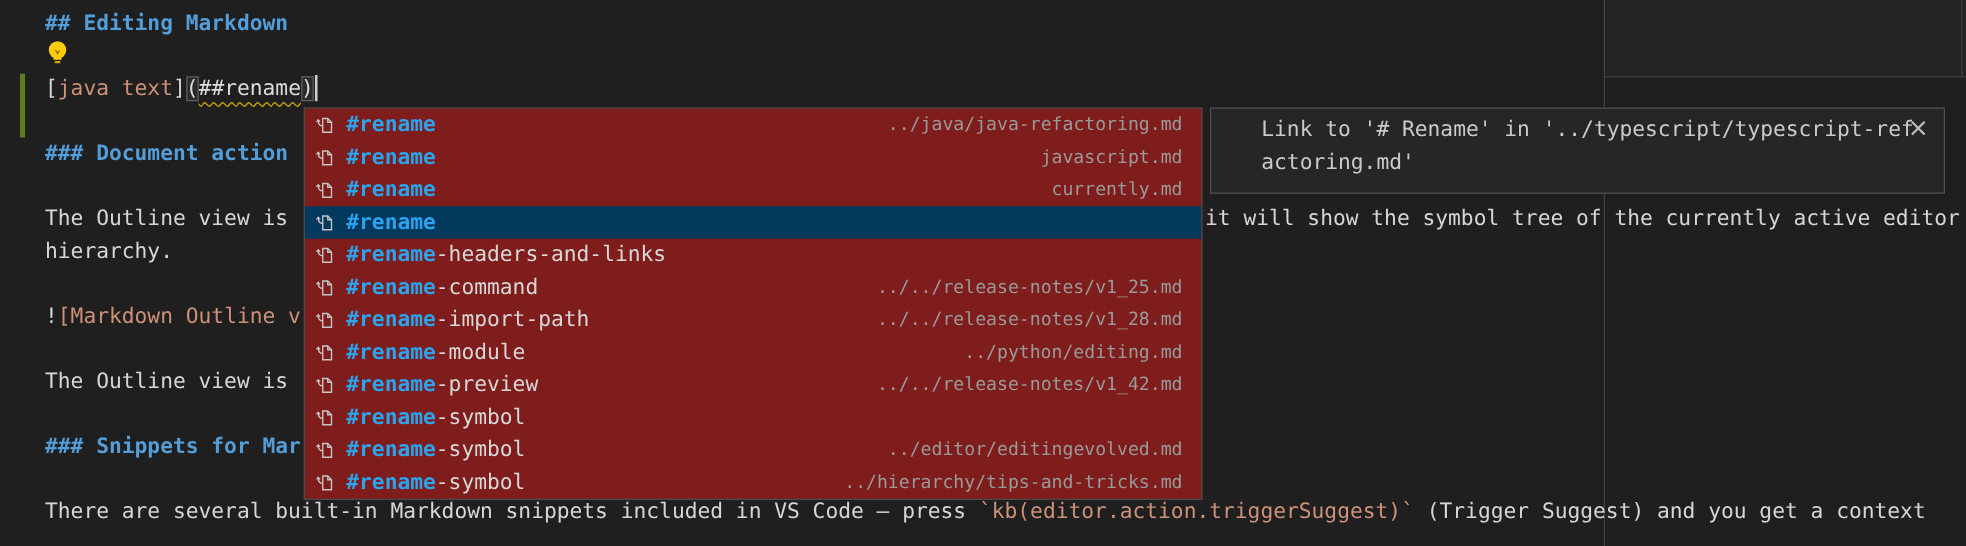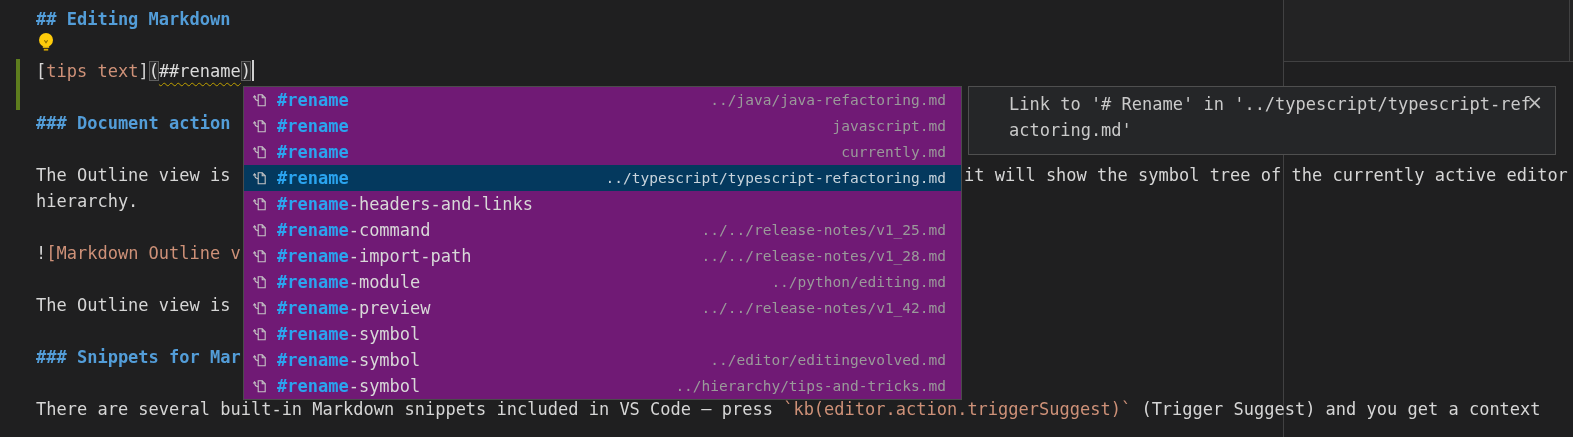--- a/index.html
+++ b/index.html
@@ -21,21 +21,21 @@
   .seg-punct{color:#D6D6D6;}
   .seg-heading{color:#539DD8;font-weight:bold;margin-top:31px;}
   .seg-link{color:#CE9178;}
   .seg-bracket{color:#DCDCDC;outline:1px solid #5F5F5F;outline-offset:-1px;background:rgba(130,130,130,0.12);}
   .seg-squiggle{color:#DCDCDC;text-decoration:underline;text-decoration-style:wavy;
     text-decoration-color:#BFA000;text-decoration-thickness:1px;text-underline-offset:5px;}
   .cursor{display:inline-block;width:2px;height:21px;background:#D0D0D0;vertical-align:text-bottom;margin-left:1px;}
   
   .suggest{
     position:absolute;left:243px;top:86px;width:719px;z-index:5;
-    background:#701a75;border:1px solid #4B4B4B;box-sizing:border-box;
+    background:#7f1d1d;border:1px solid #4B4B4B;box-sizing:border-box;
   }
   .suggest-row{
     display:flex;align-items:center;height:26px;padding:0 15px 0 8px;
     white-space:pre;cursor:pointer;
   }
   .suggest-row.selected{background:#04395E;}
   .suggest-icon{flex:0 0 16px;margin-right:9px;display:inline-flex;}
   .sug-match{color:#2AA4EF;font-weight:bold;font-size:17px;}
   .sug-rest{color:#D8D8D8;font-size:17px;}
   .sug-path{margin-left:auto;color:#9A9A9A;font-size:14.5px;}
@@ -69,21 +69,21 @@
   <svg width="20" height="24" viewBox="0 0 20 24">
     <circle cx="10" cy="9" r="7" fill="#FFCC0B"></circle>
     <path d="M6.8 15.2 h6.4 v1.6 h-6.4 z" fill="#FFCC0B"></path>
     <path d="M7.8 17.8 h4.4 v1.8 h-4.4 z" fill="#D9A800"></path>
     <path d="M8.4 9.2 L10 11.8 L11.6 9.2" stroke="#8A6D00" stroke-width="1.1" fill="none"></path>
   </svg>
 </div>
 
 <div id="editor-lines">
     <div class="line" style="left: 36px; top: 6px;"><span class="seg-heading">## Editing Markdown</span></div>
-    <div class="line" style="left: 36px; top: 58px;"><span class="seg-punct">[</span><span class="seg-link">tips text</span><span class="seg-punct">]</span><span class="seg-bracket">(</span><span class="seg-squiggle">##rename</span><span class="seg-bracket">)</span><span class="cursor"></span></div>
+    <div class="line" style="left: 36px; top: 58px;"><span class="seg-punct">[</span><span class="seg-link">java text</span><span class="seg-punct">]</span><span class="seg-bracket">(</span><span class="seg-squiggle">##rename</span><span class="seg-bracket">)</span><span class="cursor"></span></div>
     <div class="line" style="left: 36px; top: 110px;"><span class="seg-heading">### Document action</span></div>
     <div class="line" style="left: 36px; top: 162px;"><span class="seg-text">The Outline view is</span></div>
     <div class="line" style="left: 964px; top: 162px;"><span class="seg-text">it will show the symbol tree of the currently active editor</span></div>
     <div class="line" style="left: 36px; top: 188px;"><span class="seg-text">hierarchy.</span></div>
     <div class="line" style="left: 36px; top: 240px;"><span class="seg-punct">!</span><span class="seg-link">[Markdown Outline v</span></div>
     <div class="line" style="left: 36px; top: 292px;"><span class="seg-text">The Outline view is</span></div>
     <div class="line" style="left: 36px; top: 344px;"><span class="seg-heading">### Snippets for Mar</span></div>
     <div class="line" style="left: 36px; top: 396px;"><span class="seg-text">There are several built-in Markdown snippets included in VS Code – press </span><span class="seg-link">`kb(editor.action.triggerSuggest)`</span><span class="seg-text"> (Trigger Suggest) and you get a context</span></div>
   </div>
 
@@ -120,21 +120,21 @@
 <span class="sug-match">#rename</span><span class="sug-rest"></span><span class="sug-path">currently.md</span></div>
     <div class="suggest-row selected">
   <span class="suggest-icon">
     <svg width="16" height="16" viewBox="0 0 16 16" fill="none" stroke="#C5C5C5" stroke-width="1.1">
       <path d="M6.2 2.8 H10.2 L13.2 5.8 V13.8 H6.2 Z"></path>
       <path d="M10.2 2.8 V5.8 H13.2"></path>
       <path d="M6.2 8.6 C3.6 8.6 2.6 6.9 2.6 4.3"></path>
       <path d="M1.2 5.5 L2.6 3.9 L4 5.5"></path>
     </svg>
   </span>
-<span class="sug-match">#rename</span><span class="sug-rest"></span><span class="sug-path">../typescript/typescript-refactoring.md</span></div>
+<span class="sug-match">#rename</span><span class="sug-rest"></span></div>
     <div class="suggest-row">
   <span class="suggest-icon">
     <svg width="16" height="16" viewBox="0 0 16 16" fill="none" stroke="#C5C5C5" stroke-width="1.1">
       <path d="M6.2 2.8 H10.2 L13.2 5.8 V13.8 H6.2 Z"></path>
       <path d="M10.2 2.8 V5.8 H13.2"></path>
       <path d="M6.2 8.6 C3.6 8.6 2.6 6.9 2.6 4.3"></path>
       <path d="M1.2 5.5 L2.6 3.9 L4 5.5"></path>
     </svg>
   </span>
 <span class="sug-match">#rename</span><span class="sug-rest">-headers-and-links</span><span class="sug-path"></span></div>

